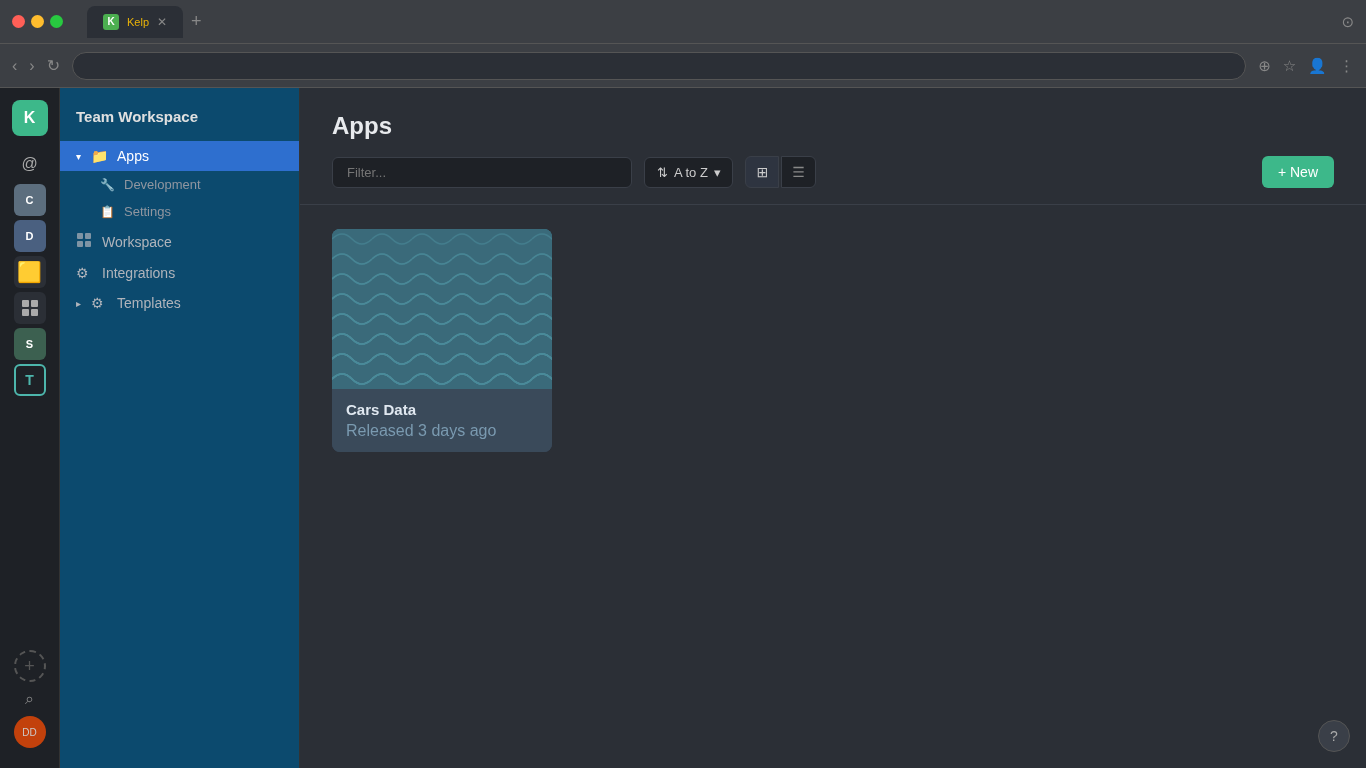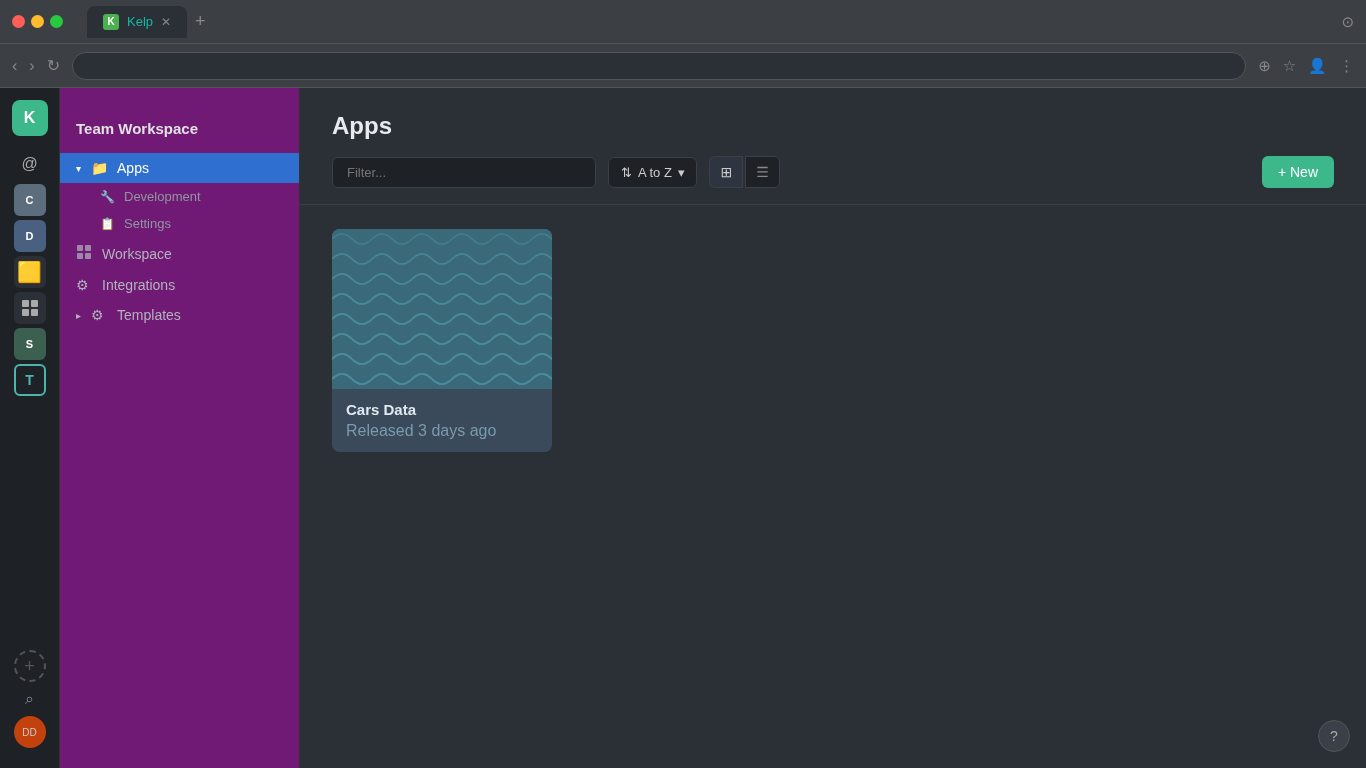--- a/index.html
+++ b/index.html
@@ -9,21 +9,21 @@
     .browser-chrome { background: #3c3f44; height: 88px; flex-shrink: 0; }
     .browser-titlebar { height: 44px; display: flex; align-items: center; padding: 0 12px; gap: 8px; background: #3c3f44; border-bottom: 1px solid #555; }
     .traffic-lights { display: flex; gap: 6px; align-items: center; }
     .traffic-light { width: 13px; height: 13px; border-radius: 50%; }
     .traffic-light.red { background: #ff5f57; }
     .traffic-light.yellow { background: #ffbd2e; }
     .traffic-light.green { background: #28c940; }
     .tab-bar { display: flex; align-items: center; gap: 8px; margin-left: 16px; flex: 1; }
     .browser-tab { background: #2b2f36; border-radius: 8px 8px 0 0; padding: 6px 16px; display: flex; align-items: center; gap: 8px; height: 32px; }
     .tab-favicon { width: 16px; height: 16px; background: #4CAF50; border-radius: 3px; display: flex; align-items: center; justify-content: center; font-size: 10px; font-weight: bold; color: white; }
-    .tab-title { font-size: 13px; color: #14b8a6; }
+    .tab-title { font-size: 11px; color: #eab308; }
     .tab-close { color: #888; font-size: 12px; cursor: pointer; }
     .new-tab-btn { color: #888; font-size: 18px; cursor: pointer; }
     .browser-toolbar { height: 44px; background: #3c3f44; display: flex; align-items: center; padding: 0 12px; gap: 12px; border-bottom: 1px solid #555; }
     .nav-btn { color: #888; font-size: 16px; cursor: pointer; background: none; border: none; }
     .address-bar { flex: 1; background: #2b2f36; border: 1px solid #555; border-radius: 20px; height: 28px; display: flex; align-items: center; padding: 0 16px; font-size: 13px; color: #aaa; }
     .toolbar-icons { display: flex; gap: 12px; align-items: center; }
     .toolbar-icon { color: #888; font-size: 15px; cursor: pointer; }
 
     
     .app { display: flex; flex: 1; height: calc(768px - 88px); }
@@ -34,35 +34,35 @@
     .icon-sidebar-bottom { display: flex; flex-direction: column; align-items: center; gap: 8px; padding-bottom: 8px; }
     .app-logo { width: 36px; height: 36px; background: #3db88a; border-radius: 8px; display: flex; align-items: center; justify-content: center; font-size: 16px; font-weight: bold; color: white; margin-bottom: 8px; }
     .sidebar-icon { width: 32px; height: 32px; border-radius: 6px; display: flex; align-items: center; justify-content: center; font-size: 15px; color: #888; cursor: pointer; }
     .workspace-t { width: 32px; height: 32px; border-radius: 6px; background: #1e2126; border: 2px solid #4db6ac; display: flex; align-items: center; justify-content: center; color: #4db6ac; font-size: 14px; font-weight: bold; }
     .workspace-icon-item { width: 32px; height: 32px; border-radius: 6px; display: flex; align-items: center; justify-content: center; font-size: 11px; font-weight: bold; color: white; cursor: pointer; }
     .add-workspace { width: 32px; height: 32px; border-radius: 50%; border: 2px dashed #555; display: flex; align-items: center; justify-content: center; color: #555; cursor: pointer; font-size: 18px; }
     .user-avatar-bottom { width: 32px; height: 32px; border-radius: 50%; background: #c2410c; display: flex; align-items: center; justify-content: center; font-size: 10px; font-weight: normal; color: #ccc; }
     .search-icon-bottom { color: #888; font-size: 16px; cursor: pointer; }
 
     
-    .nav-sidebar { width: 240px; background: #701a75; display: flex; flex-direction: column; padding: 32px 0; border-right: 1px solid #333; }
+    .nav-sidebar { width: 240px; background: #0c4a6e; display: flex; flex-direction: column; padding: 20px 0; border-right: 1px solid #333; }
     .workspace-title { font-size: 15px; font-weight: 600; color: #e0e0e0; padding: 0 16px 16px; }
     .nav-item { display: flex; align-items: center; gap: 8px; padding: 7px 16px; cursor: pointer; border-radius: 0; font-size: 14px; color: #b0b4bb; }
     .nav-item.active { background: #2e6fcf; color: white; }
     .nav-item .nav-icon { font-size: 14px; width: 18px; }
     .nav-item .chevron { font-size: 10px; margin-right: 2px; }
     .sub-nav-item { display: flex; align-items: center; gap: 8px; padding: 6px 16px 6px 40px; cursor: pointer; font-size: 13px; color: #9096a0; }
     .sub-nav-item .sub-icon { font-size: 12px; width: 16px; }
 
     
     .main-content { flex: 1; background: #2b2f36; display: flex; flex-direction: column; overflow: hidden; }
     .page-header { padding: 24px 32px 16px; }
     .page-title { font-size: 24px; font-weight: 600; color: #e8eaed; }
     .toolbar { display: flex; align-items: center; gap: 12px; padding: 0 32px 16px; border-bottom: 1px solid #3a3f48; }
-    .filter-input { background: #1e2126; border: 1px solid #3a3f48; border-radius: 6px; padding: 7px 14px; font-size: 13px; color: #aaa; width: 264px; outline: none; }
+    .filter-input { background: #1e2126; border: 1px solid #3a3f48; border-radius: 6px; padding: 7px 14px; font-size: 13px; color: #aaa; width: 300px; outline: none; }
     .sort-btn { background: #1e2126; border: 1px solid #3a3f48; border-radius: 6px; padding: 7px 12px; font-size: 13px; color: #ccc; cursor: pointer; display: flex; align-items: center; gap: 6px; }
     .view-toggle { display: flex; gap: 2px; }
     .view-btn { background: #1e2126; border: 1px solid #3a3f48; padding: 7px 10px; font-size: 14px; color: #888; cursor: pointer; }
     .view-btn.active { color: #ccc; background: #2e3440; }
     .view-btn:first-child { border-radius: 6px 0 0 6px; }
     .view-btn:last-child { border-radius: 0 6px 6px 0; }
     .spacer { flex: 1; }
     .new-btn { background: #3db88a; border: none; border-radius: 6px; padding: 8px 16px; font-size: 14px; font-weight: 500; color: white; cursor: pointer; display: flex; align-items: center; gap: 6px; }
 
     

